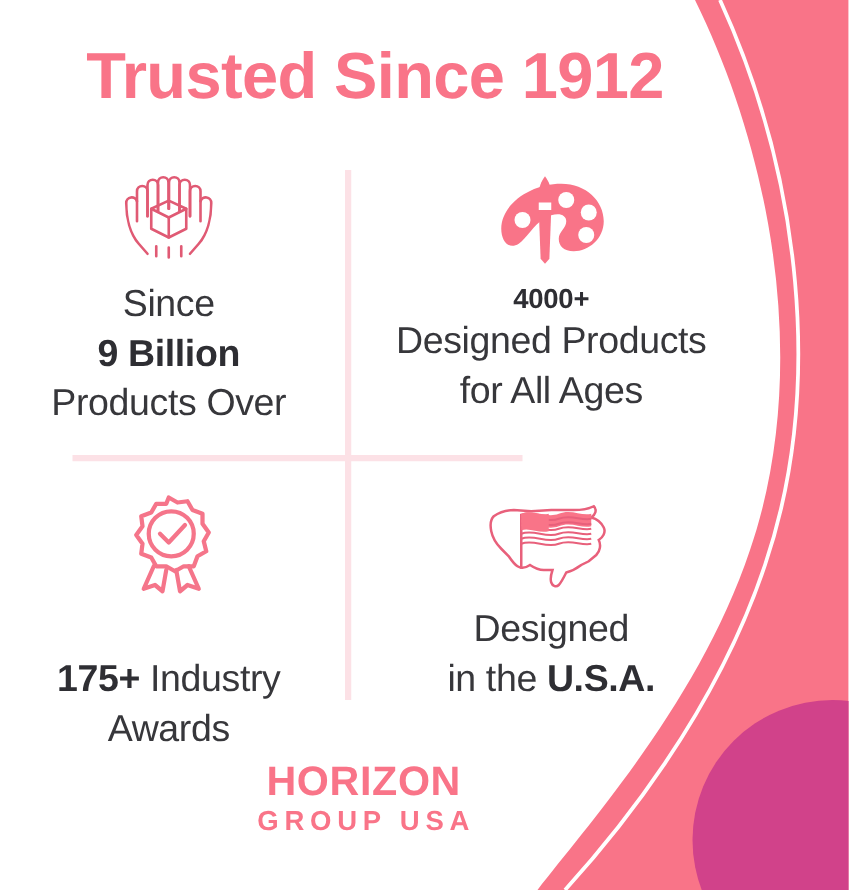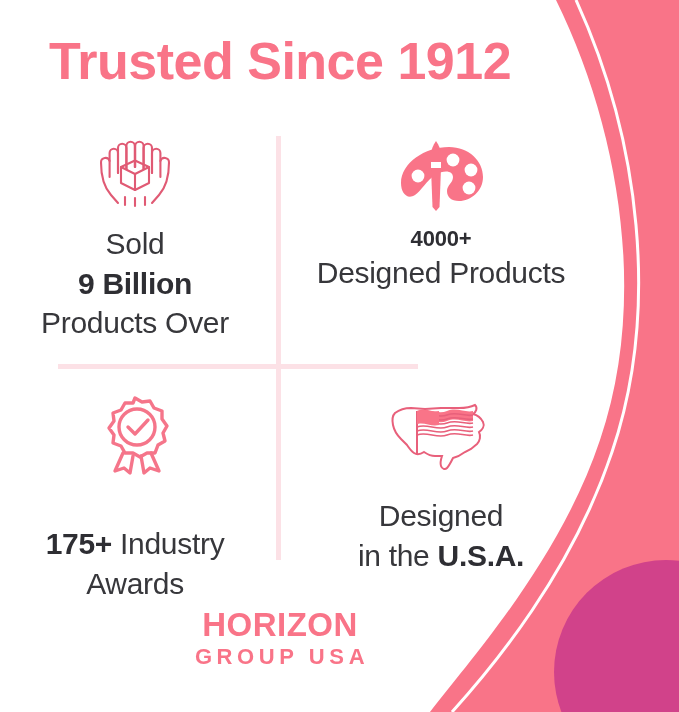--- a/index.html
+++ b/index.html
@@ -33,20 +33,21 @@
     left: 0;
     top: 34px;
     width: 560px;
     text-align: center;
     font-size: 52px;
     font-weight: bold;
     letter-spacing: -0.5px;
     color: #F97488;
     line-height: 1.05;
     white-space: nowrap;
+    padding-left: 20px;
   }
 
   
   .divider-v {
     position: absolute;
     left: 276px;
     top: 136px;
     width: 5px;
     height: 424px;
     background: #FCE1E6;
@@ -63,21 +64,21 @@
   
   .cell {
     position: absolute;
     display: flex;
     flex-direction: column;
     align-items: center;
   }
   .cell-tl { left: 0px;   top: 132px; width: 270px; }
   .cell-tr { left: 288px; top: 132px; width: 306px; }
   .cell-bl { left: 0px;   top: 392px; width: 270px; gap: 40px; }
-  .cell-br { left: 288px; top: 392px; width: 306px; gap: 12px; }
+  .cell-br { left: 288px; top: 392px; width: 306px; }
 
   .icon-wrap {
     height: 86px;
     display: flex;
     align-items: center;
     justify-content: center;
   }
   .cell-text {
     margin-top: 6px;
     text-align: center;
@@ -100,20 +101,21 @@
   }
 
   
   .logo {
     position: absolute;
     left: 0;
     top: 608px;
     width: 560px;
     text-align: center;
     color: #F97488;
+    padding-left: 11px;
   }
   .logo-main {
     font-size: 33px;
     font-weight: bold;
     letter-spacing: 0.5px;
     line-height: 1;
     display: block;
   }
   .logo-sub {
     font-size: 22px;
@@ -160,21 +162,21 @@
           <path d="M75.4,26 a4.4,4.4 0 0 1 8.6,1.4
                    C84,39 81,52 74,60 L67,68"></path>
           <path d="M50,25.5 L64,32 L64,48 L50,55 L36,48 L36,32 Z"></path>
           <path d="M36,32 L50,39 L64,32"></path>
           <path d="M50,39 L50,55"></path>
           <path d="M40,62 L40,70 M50,63 L50,71 M60,62 L60,70"></path>
         </g>
       </svg>
     </div>
     <div class="cell-text">
-      <span>Sold</span><br>
+      <span>Since</span><br>
       <span class="b">9 Billion</span><br>
       <span>Products Over</span>
     </div>
   </div>
 
   <div class="cell cell-tr">
     <div class="icon-wrap">
       <svg viewBox="0 0 100 80" width="100" height="80">
         <path d="M58,12
                  C78,12 92,26 92,42
@@ -193,20 +195,21 @@
                  C48,10 50,15 50,20
                  L50,26 L40,26 L40,20
                  C40,15 42,10 45,6 Z" fill="#F97488"></path>
         <rect x="40" y="27" width="10" height="6" fill="#FFFFFF"></rect>
         <path d="M40,33 L50,33 L48.5,72 L45,76 L41.5,72 Z" fill="#F97488"></path>
       </svg>
     </div>
     <div class="cell-text">
       <span class="big-num">4000+</span>
       <span>Designed Products</span><br>
+      <span>for All Ages</span>
     </div>
   </div>
 
   <div class="cell cell-bl">
     <div class="icon-wrap">
       <svg viewBox="0 0 100 84" width="100" height="84">
         <g fill="none" stroke="#F5758A" stroke-width="3.4" stroke-linejoin="round" stroke-linecap="round">
           <path d="M50,5 L57,9 L65,8 L69,15 L77,18 L77,26 L82,33 L78,40 L80,48 L73,52 L70,60 L62,60 L55,64 L48,60 L40,60 L36,53 L28,50 L29,42 L24,35 L29,28 L28,20 L36,17 L40,10 L48,10 Z"></path>
           <circle cx="52" cy="34" r="18"></circle>
           <path d="M43,34 L50,41 L63,27"></path>

